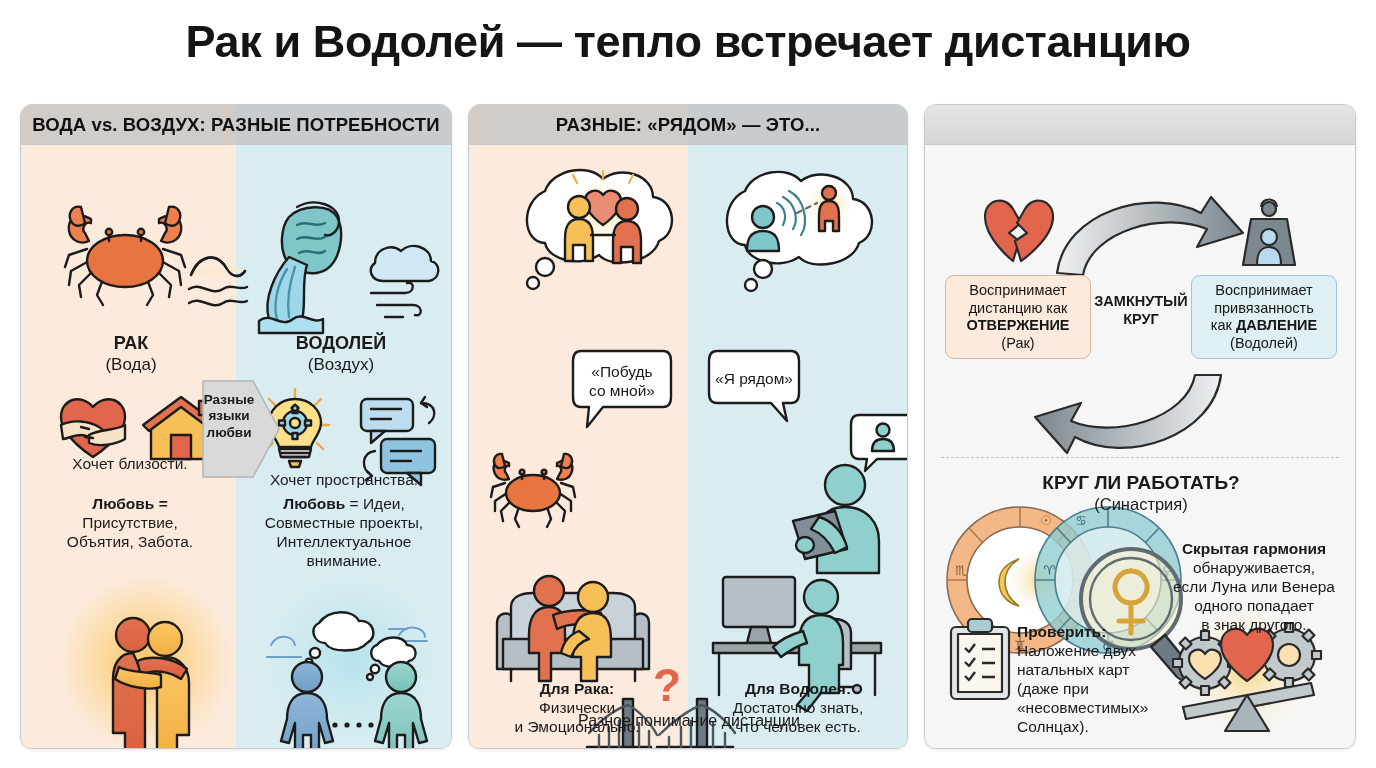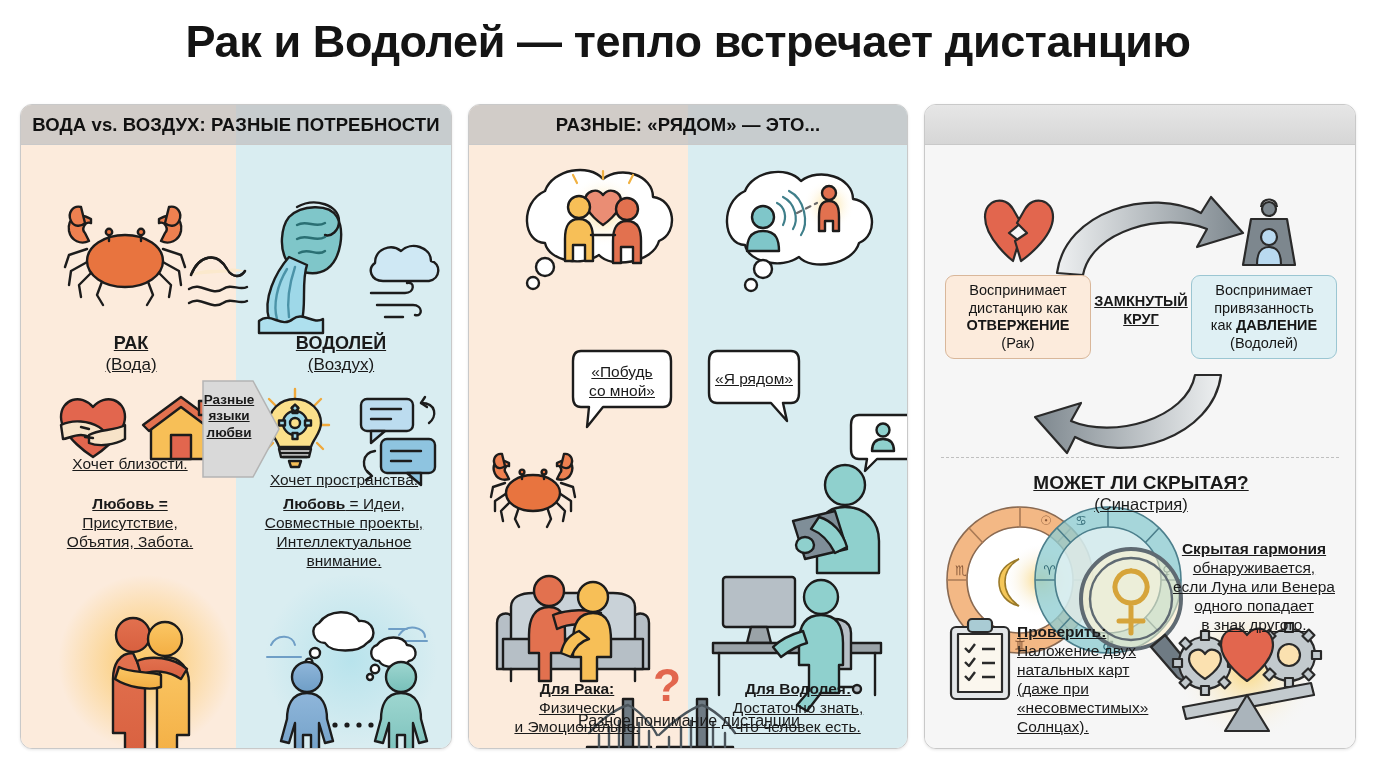--- a/index.html
+++ b/index.html
@@ -56,21 +56,21 @@
 
   
   .split { position:absolute; inset:0; display:flex; }
   .split .warm { background:#fcebdc; }
   .split .cool { background:#d9edf1; }
 
   
   .glow { position:absolute; border-radius:50%; pointer-events:none; }
 
   
-  .tx { position:absolute; text-align:center; color:#1a1a1a; line-height:1.22;text-decoration:underline; }
+  .tx { position:absolute; text-align:center; color:#1a1a1a; line-height:1.22; }
   .b { font-weight:bold; }
 
   
   .cyclebox {
     position:absolute; border-radius:9px; border:1.5px solid #9bb6bf;
     font-size:14.5px; line-height:1.22; text-align:center; color:#161616;
     padding-top:6px;
   }
   #boxRej { left:20px; top:130px; width:146px; height:84px;
             background:#fcebdc; border-color:#d9b79a; }
@@ -617,21 +617,21 @@
         <span>как </span><span class="b">ДАВЛЕНИЕ</span><br>
         <span>(Водолей)</span>
       </div>
       <div class="tx b" style="left:166px;top:148px;width:100px;font-size:14.5px;">
         <span>ЗАМКНУТЫЙ</span><br>
         <span>КРУГ</span>
       </div>
 
       <div class="dashdiv"></div>
 
-      <div class="tx b" style="left:0;top:326px;width:432px;font-size:19px;">МОЖЕТ ЛИ СКРЫТАЯ?</div>
+      <div class="tx b" style="left:0;top:326px;width:432px;font-size:19px;">КРУГ ЛИ РАБОТАТЬ?</div>
       <div class="tx" style="left:0;top:349px;width:432px;font-size:16.5px;">(Синастрия)</div>
       <div class="tx" style="left:226px;top:395px;width:206px;font-size:15.5px;">
         <span class="b">Скрытая гармония</span><br>
         <span>обнаруживается,</span><br>
         <span>если Луна или Венера</span><br>
         <span>одного попадает</span><br>
         <span>в знак другого.</span>
       </div>
 
       <div class="tx" style="left:92px;top:478px;width:168px;font-size:15.5px;text-align:left;">

